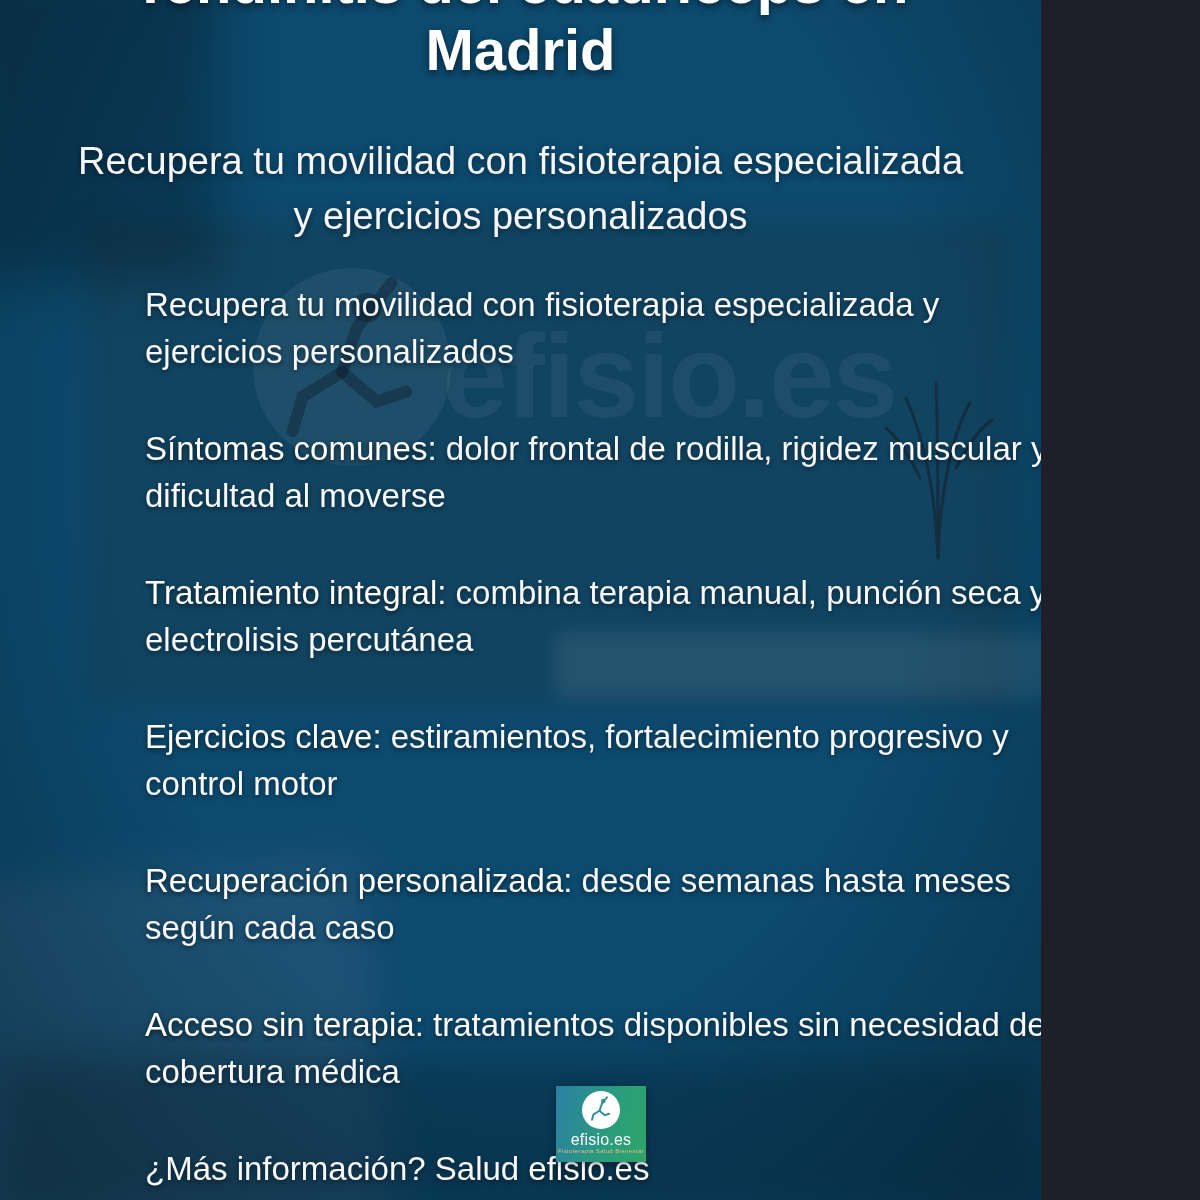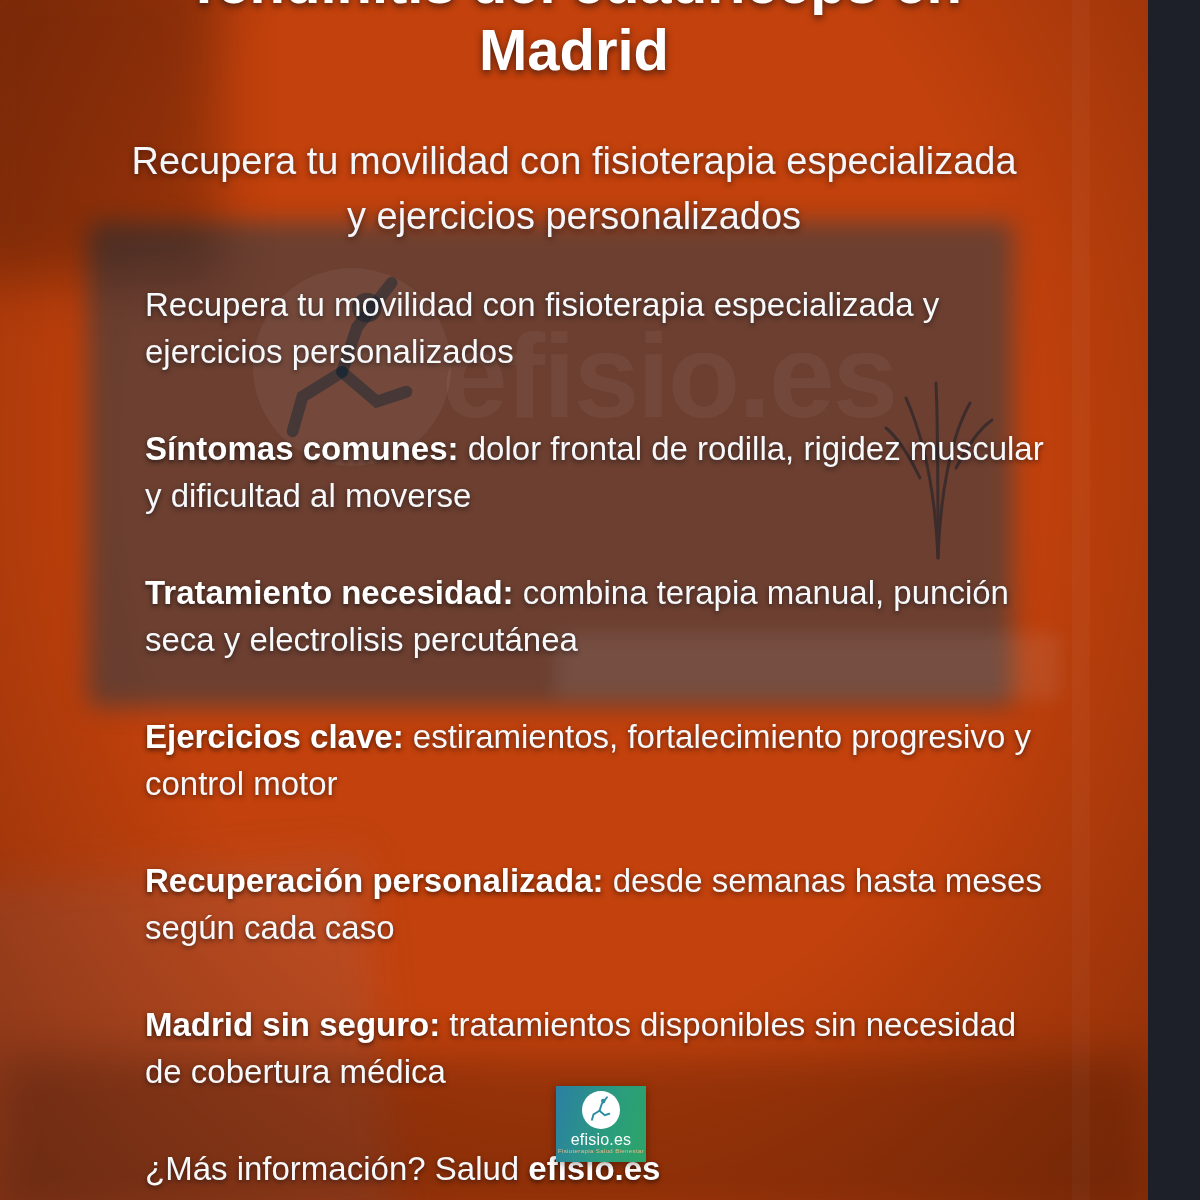--- a/index.html
+++ b/index.html
@@ -1,19 +1,19 @@
 <!DOCTYPE html>
 <html><head>
 <meta charset="utf-8">
 <style>
   html,body{margin:0;padding:0;background:#1e2029;}
   *{box-sizing:border-box;}
   #canvas{
-    position:relative;width:1148px;height:1200px;overflow:hidden;
-    background:#c2410c;
+    position:relative;width:1041px;height:1200px;overflow:hidden;
+    background:#0c4a6e;
     font-family:"Liberation Sans",sans-serif;color:#ffffff;
   }
   
   .bg-layer{position:absolute;inset:0;}
   .corner-dark{position:absolute;left:-40px;top:-40px;width:260px;height:320px;background:rgba(0,0,0,.25);filter:blur(26px);}
   .teal-wall{position:absolute;left:88px;top:222px;width:925px;height:485px;background:rgba(22,61,84,.5);filter:blur(12px);border-radius:8px;}
   .wm-circle{position:absolute;left:253px;top:268px;width:198px;height:198px;border-radius:50%;background:rgba(255,255,255,.055);}
   .wm-text{position:absolute;left:442px;top:308px;font-size:118px;font-weight:700;letter-spacing:-2px;color:rgba(255,255,255,.05);}
   .counter-band{position:absolute;left:555px;top:633px;width:505px;height:66px;background:rgba(205,220,230,.10);filter:blur(9px);}
   .desk-left{position:absolute;left:-40px;top:870px;width:420px;height:380px;background:rgba(125,130,155,.14);filter:blur(20px);transform:rotate(-5deg);}
@@ -31,21 +31,21 @@
     position:absolute;left:50%;top:134px;transform:translateX(-50%);
     width:900px;max-width:900px;text-align:center;
     font-size:38px;line-height:55px;font-weight:400;margin:0;
     color:#f4f6f9;text-shadow:0 2px 6px rgba(5,8,16,.55);
   }
   .body-copy{
     position:absolute;left:145px;top:281px;width:912px;
     font-size:33px;line-height:47px;font-weight:400;color:#f6f8fa;
   }
   .body-copy p{margin:0 0 50px 0;text-shadow:0 2px 5px rgba(5,8,16,.55);}
-  .body-copy b{font-weight:700;color:#ffffff;text-shadow:0 2px 5px rgba(0,0,0,.65);}
+  .body-copy b{font-weight:400;color:#ffffff;text-shadow:0 2px 5px rgba(0,0,0,.65);}
   
   .brand-logo{
     position:absolute;left:556px;top:1086px;width:90px;height:76px;
     background:linear-gradient(105deg,#2b7fa3 0%,#2a9d7c 60%,#2ea467 100%);
     display:flex;flex-direction:column;align-items:center;justify-content:flex-start;
     box-shadow:0 2px 8px rgba(0,0,0,.35);
   }
   .logo-circle{width:38px;height:38px;border-radius:50%;background:#ffffff;margin-top:5px;
     display:flex;align-items:center;justify-content:center;}
   .logo-name{font-size:16px;line-height:17px;font-weight:500;color:#ffffff;margin-top:2px;letter-spacing:.2px;}
@@ -91,27 +91,27 @@
     <span>Madrid</span>
   </h1>
 
   <p class="subtitle">Recupera tu movilidad con fisioterapia especializada y ejercicios personalizados</p>
 
   <div class="body-copy">
     <p>Recupera tu movilidad con fisioterapia especializada y ejercicios personalizados</p>
 
     <p><b>Síntomas comunes:</b><span> dolor frontal de rodilla, rigidez muscular y dificultad al moverse</span></p>
 
-    <p><b>Tratamiento necesidad:</b><span> combina terapia manual, punción seca y electrolisis percutánea</span></p>
+    <p><b>Tratamiento integral:</b><span> combina terapia manual, punción seca y electrolisis percutánea</span></p>
 
     <p><b>Ejercicios clave:</b><span> estiramientos, fortalecimiento progresivo y control motor</span></p>
 
     <p><b>Recuperación personalizada:</b><span> desde semanas hasta meses según cada caso</span></p>
 
-    <p><b>Madrid sin seguro:</b><span> tratamientos disponibles sin necesidad de cobertura médica</span></p>
+    <p><b>Acceso sin terapia:</b><span> tratamientos disponibles sin necesidad de cobertura médica</span></p>
 
     <p><span>¿Más información? Salud </span><b>efisio.es</b></p>
   </div>
 
   <div class="brand-logo">
     <div class="logo-circle">
       <svg width="30" height="30" viewBox="0 0 40 40">
         <g stroke="#2d8fa0" stroke-width="2.6" fill="none" stroke-linecap="round">
           <circle cx="23" cy="8" r="3" fill="#2d8fa0" stroke="none"></circle>
           <path d="M28 3 L21 12 L18 21"></path>

